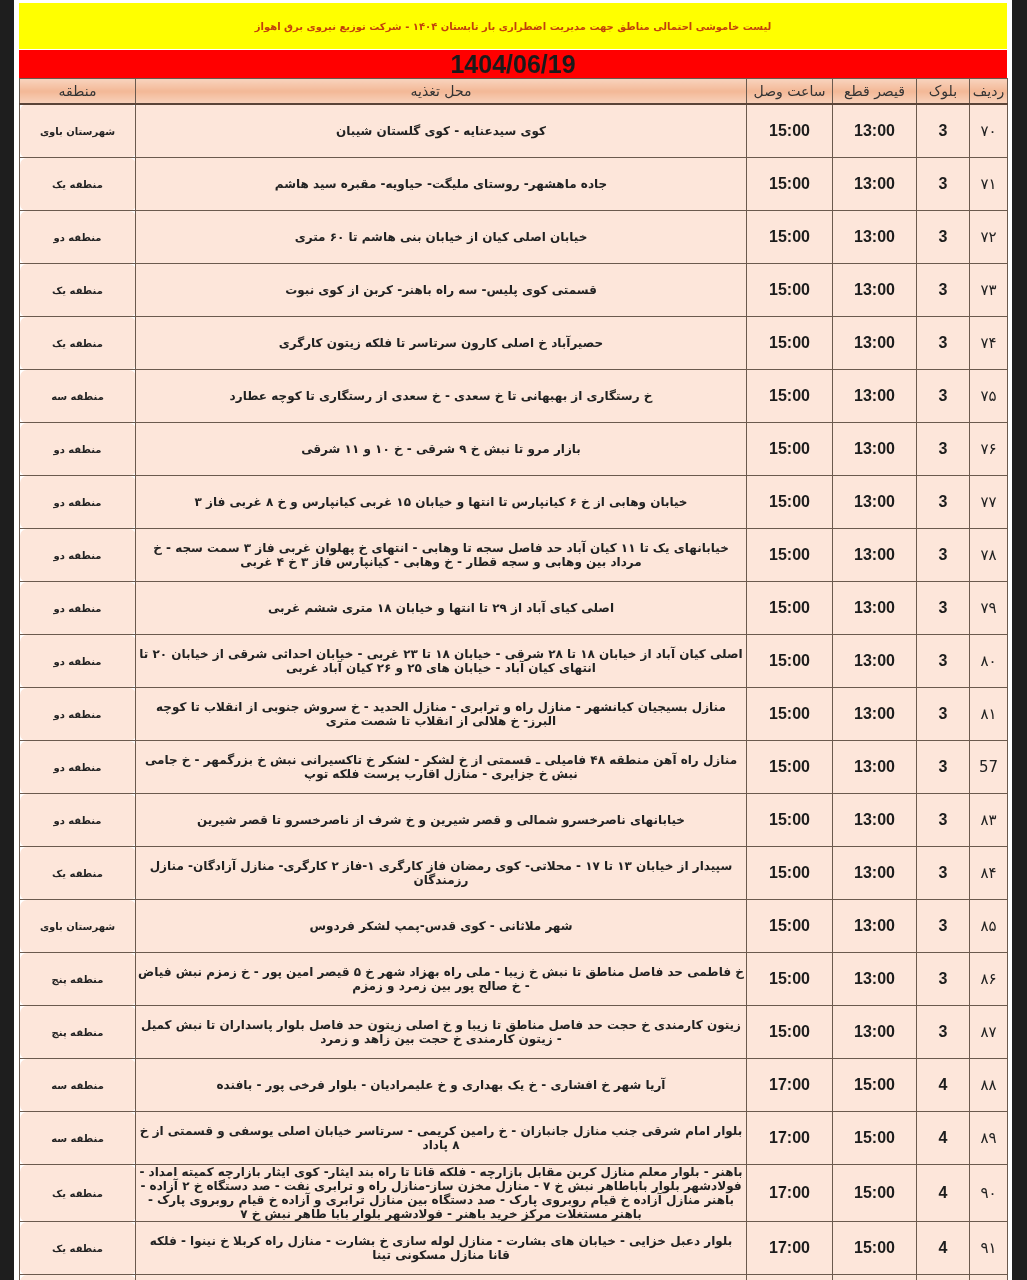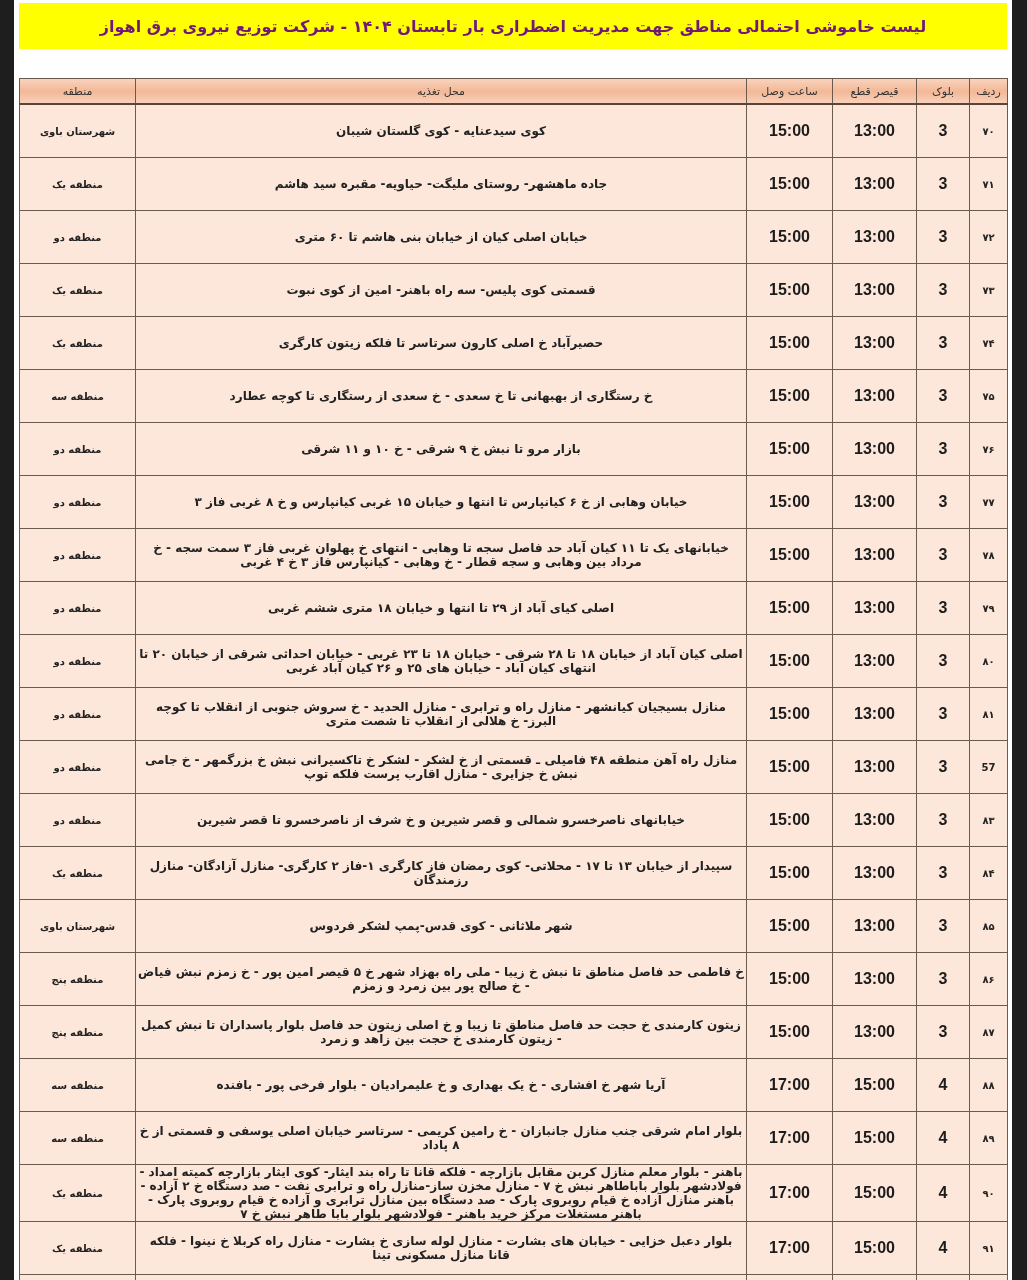--- a/index.html
+++ b/index.html
@@ -6,50 +6,51 @@
   body {
     width:1027px; height:1280px; background:#1e1e1e; position:relative; overflow:hidden;
     font-family:"DejaVu Sans", sans-serif;
   }
   .sheet {
     position:absolute; left:14px; top:0; width:998px; height:1280px; background:#ffffff;
   }
   .title-bar {
     position:absolute; left:5px; top:3px; width:988px; height:46px; background:#ffff00;
     display:flex; align-items:center; justify-content:center;
-    font-weight:bold; font-size:16px; color:#701a75; direction:rtl;
+    font-weight:bold; font-size:10px; color:#c2410c; direction:rtl;
   }
   .date-bar {
     position:absolute; left:5px; top:50px; width:988px; height:28px; background:#ff0000;
     display:flex; align-items:center; justify-content:center;
     font-family:"Liberation Sans", sans-serif; font-weight:bold; font-size:25px; color:#1a1a1a;
   }
   table {
     position:absolute; left:5px; top:78px; width:988px; border-collapse:collapse; table-layout:fixed;
     direction:rtl;
   }
   th {
-    height:22px; font-size:11px; font-weight:normal; color:#333;
+    height:22px; font-size:14px; font-weight:normal; color:#333;
     background:linear-gradient(to bottom, #f8d2bc 0%, #f3b896 50%, #f8d2bc 100%);
     border:1px solid #6b5a4e; border-bottom:2px solid #5a4438;text-align:center;
   }
   td {
     height:50px; background:#fde6da; border:1px solid #6b5a4e; text-align:center;
     vertical-align:middle; color:#222;
   }
-  td.num { font-size:10px; font-weight:bold; }
+  td.num { font-size:15px; font-weight:normal; }
   td.blk, td.time { font-family:"Liberation Sans", sans-serif; font-weight:bold; font-size:16px; color:#1c1c1c; }
   td.loc { font-size:12px; font-weight:bold; line-height:14px; padding:0 2px; }
-  td.reg { font-size:10px; font-weight:bold; }
+  td.reg { font-size:10px; font-weight:bold;border-radius:7px; }
 </style>
 </head>
 <body>
 
 <div class="sheet">
   <div class="title-bar">لیست خاموشی احتمالی مناطق جهت مدیریت اضطراری بار تابستان ۱۴۰۴ - شرکت توزیع نیروی برق اهواز</div>
+  <div class="date-bar">1404/06/19</div>
 
   <table>
     <colgroup>
       <col style="width:38px">
       <col style="width:53px">
       <col style="width:84px">
       <col style="width:86px">
       <col style="width:611px">
       <col style="width:116px">
     </colgroup>
@@ -86,21 +87,21 @@
           <td class="time">13:00</td>
           <td class="time">15:00</td>
           <td class="loc">خیابان اصلی کیان از خیابان بنی هاشم تا ۶۰ متری</td>
           <td class="reg">منطقه دو</td>
         </tr>
         <tr>
           <td class="num">۷۳</td>
           <td class="blk">3</td>
           <td class="time">13:00</td>
           <td class="time">15:00</td>
-          <td class="loc">قسمتی کوی پلیس- سه راه باهنر- امین از کوی نبوت</td>
+          <td class="loc">قسمتی کوی پلیس- سه راه باهنر- کربن از کوی نبوت</td>
           <td class="reg">منطقه یک</td>
         </tr>
         <tr>
           <td class="num">۷۴</td>
           <td class="blk">3</td>
           <td class="time">13:00</td>
           <td class="time">15:00</td>
           <td class="loc">حصیرآباد خ اصلی کارون سرتاسر تا فلکه زیتون کارگری</td>
           <td class="reg">منطقه یک</td>
         </tr>

